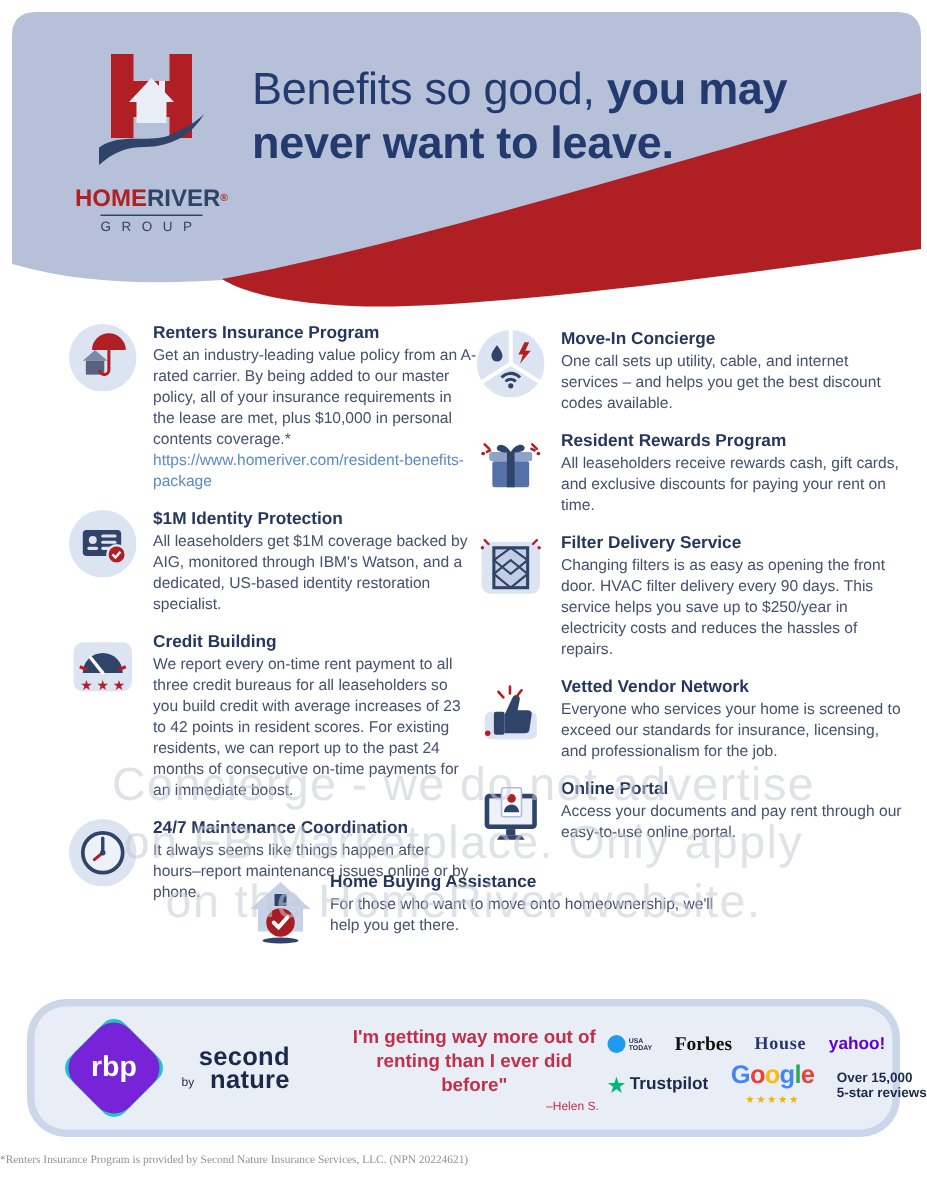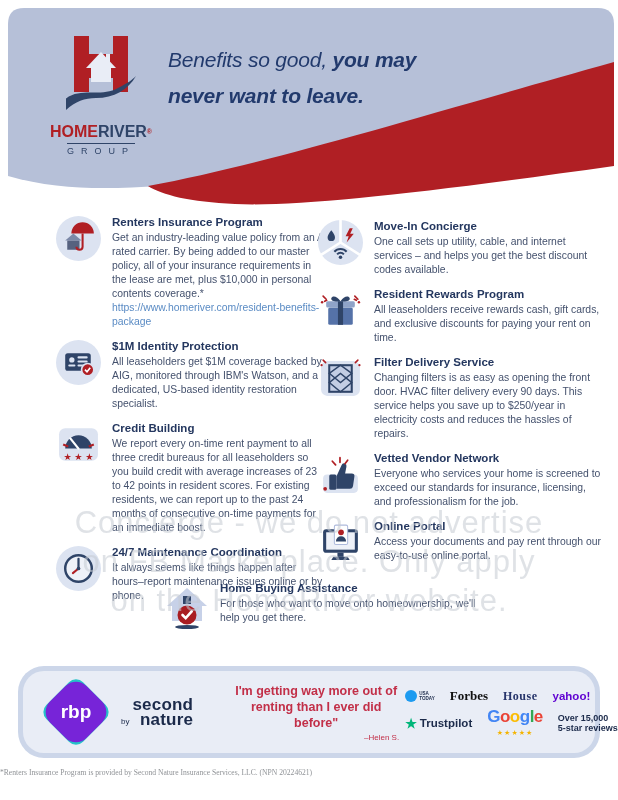--- a/index.html
+++ b/index.html
@@ -7,25 +7,25 @@
         font-family:"Liberation Sans",sans-serif;color:#3f4c66;}
   
   .hero-svg{position:absolute;top:0;left:0;}
   .logo{position:absolute;left:42px;top:36px;width:118px;text-align:center;}
   .logo-word{font-weight:bold;font-size:16px;letter-spacing:0;line-height:16px;}
   .logo-home{color:#b01f24;}
   .logo-river{color:#2f4468;}
   .logo-reg{font-size:7px;color:#b01f24;vertical-align:top;}
   .logo-group{font-size:9px;letter-spacing:7px;color:#2f4468;margin-top:2px;border-top:1.5px solid #2f4468;padding-top:2px;display:inline-block;}
   .headline{position:absolute;left:168px;top:42px;width:400px;color:#223a6d;
-            font-size:21px;line-height:36px;letter-spacing:-0.2px;font-style:italic;}
+            font-size:30px;line-height:36px;letter-spacing:-0.2px;}
   .headline b{font-weight:bold;}
   
   .col{position:absolute;}
-  .col-left{left:46px;top:216px;width:272px;margin-left:10px;}
+  .col-left{left:46px;top:216px;width:272px;}
   .col-right{left:318px;top:220px;width:286px;}
   .item{display:flex;gap:11px;margin-bottom:11px;}
   .icon-box{flex:0 0 45px;width:45px;height:45px;}
   .item-text{flex:1;}
   .item-title{font-weight:bold;font-size:11.5px;color:#24375f;margin-bottom:3px;}
   .item-body{font-size:10.4px;line-height:14px;color:#44516d;}
   .item-link{font-size:10.4px;line-height:14px;color:#5a8bc4;text-decoration:none;display:block;word-break:break-all;width:208px;}
   .home-buy{position:absolute;left:163px;top:582px;width:330px;display:flex;gap:12px;}
   .home-buy .item-text{width:262px;}
   

